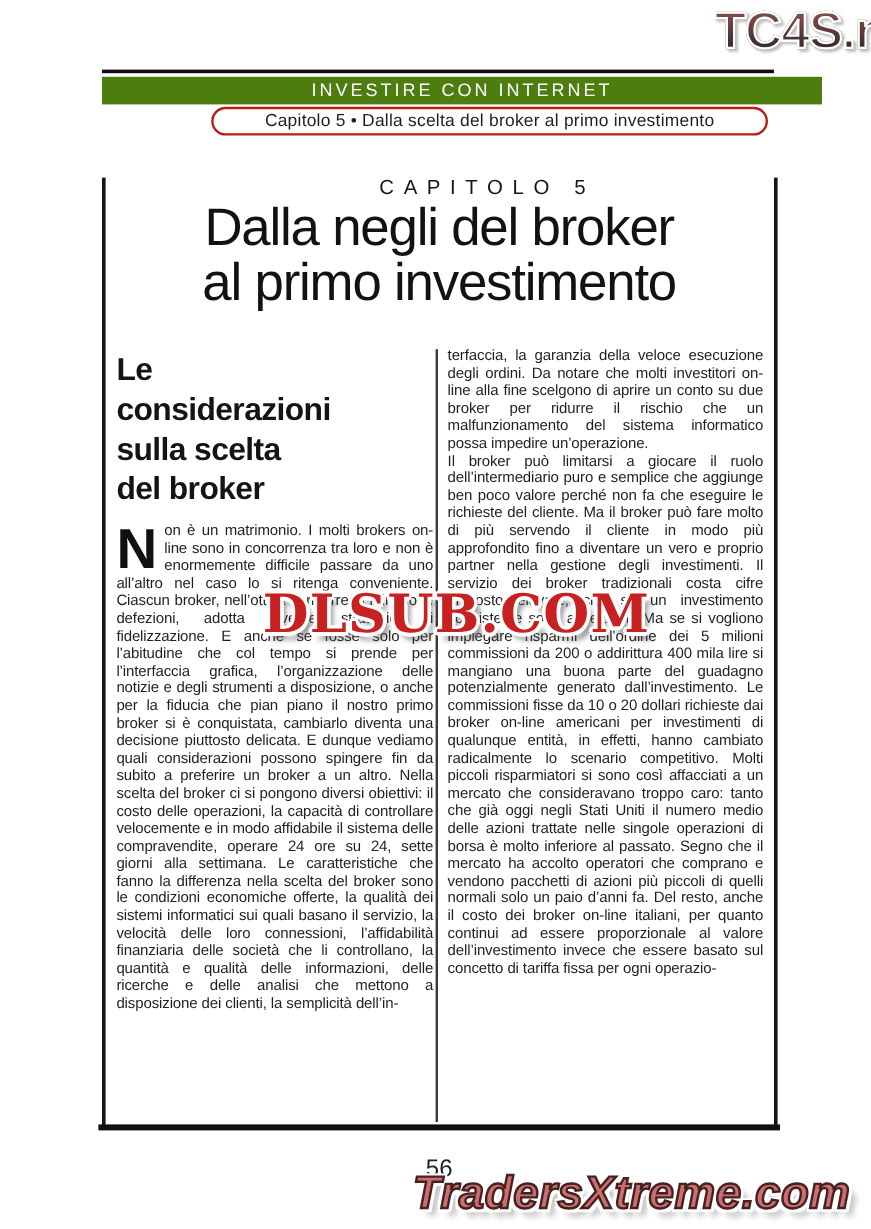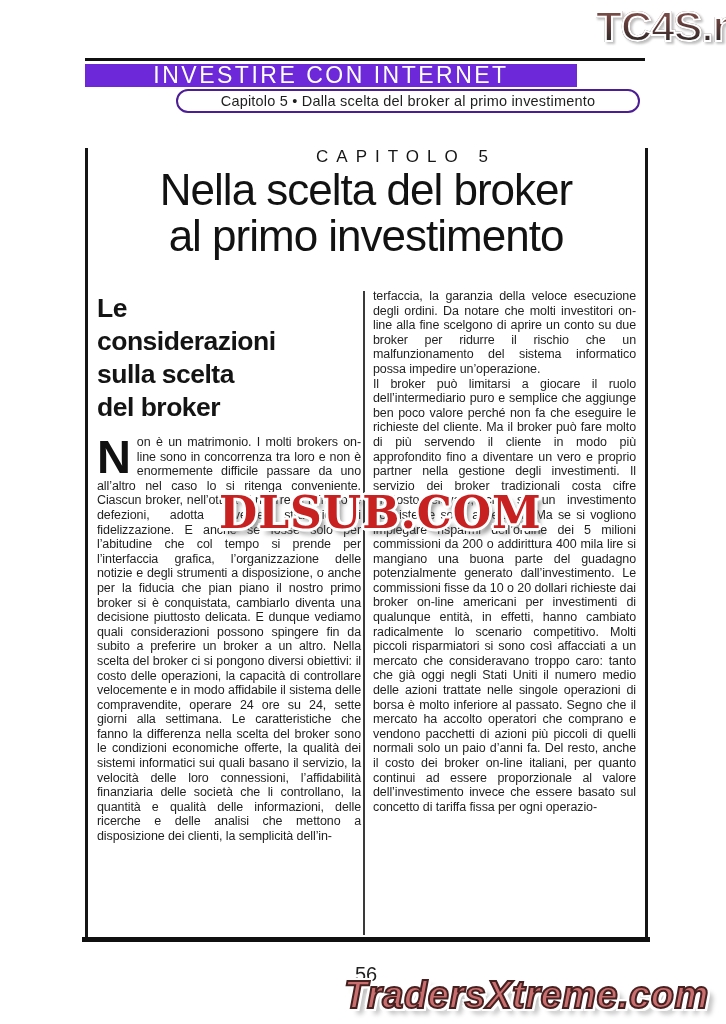--- a/index.html
+++ b/index.html
@@ -8,23 +8,23 @@
 
   
   .wm-top{position:absolute;top:2px;right:0px;font-size:43px;font-weight:bold;letter-spacing:-1px;
           background:linear-gradient(#8a5a52 0%, #6e4340 35%, #242424 90%);
           -webkit-background-clip:text;background-clip:text;color:transparent;
           -webkit-text-stroke:2px #ffffff;
           filter:drop-shadow(2px 2px 1px #c0c0c0);}
 
   
   .top-rule{position:absolute;left:85px;top:58px;width:560px;height:3px;background:#101010;}
-  .gray-bar{position:absolute;left:85px;top:64px;width:492px;height:23px;background:#6d28d9;
-            color:#ffffff;text-align:center;line-height:23px;font-size:23px;letter-spacing:2.5px;}
-  .pill{position:absolute;left:176px;top:89px;width:460px;height:20px;border:2px solid #4c1d95;
+  .gray-bar{position:absolute;left:85px;top:64px;width:600px;height:23px;background:#4d7c0f;
+            color:#ffffff;text-align:center;line-height:23px;font-size:15px;letter-spacing:2.5px;}
+  .pill{position:absolute;left:176px;top:89px;width:460px;height:20px;border:2px solid #b91c1c;
         border-radius:13px;text-align:center;line-height:20px;font-size:14.5px;letter-spacing:0.2px;
         background:#fff;}
 
   
   .vline-left{position:absolute;left:85px;top:148px;width:2.5px;height:792px;background:#151515;}
   .vline-right{position:absolute;left:645px;top:148px;width:2.5px;height:792px;background:#151515;}
   .bottom-bar{position:absolute;left:82px;top:937px;width:568px;height:5px;background:#101010;}
   .col-divider{position:absolute;left:363px;top:291px;width:1.5px;height:644px;background:#3a3a3a;}
 
   
@@ -73,21 +73,21 @@
   <div class="top-rule"></div>
   <div class="gray-bar">INVESTIRE CON INTERNET</div>
   <div class="pill">Capitolo 5 • Dalla scelta del broker al primo investimento</div>
 
   <div class="vline-left"></div>
   <div class="vline-right"></div>
   <div class="bottom-bar"></div>
 
   <div class="kicker">CAPITOLO 5</div>
   <div class="big-title">
-    <div>Nella scelta del broker</div>
+    <div>Dalla negli del broker</div>
     <div>al primo investimento</div>
   </div>
 
   <div class="col-divider"></div>
 
   <div class="col-left">
     <h2 class="section-heading">
       <div>Le</div>
       <div>considerazioni</div>
       <div>sulla scelta</div>

